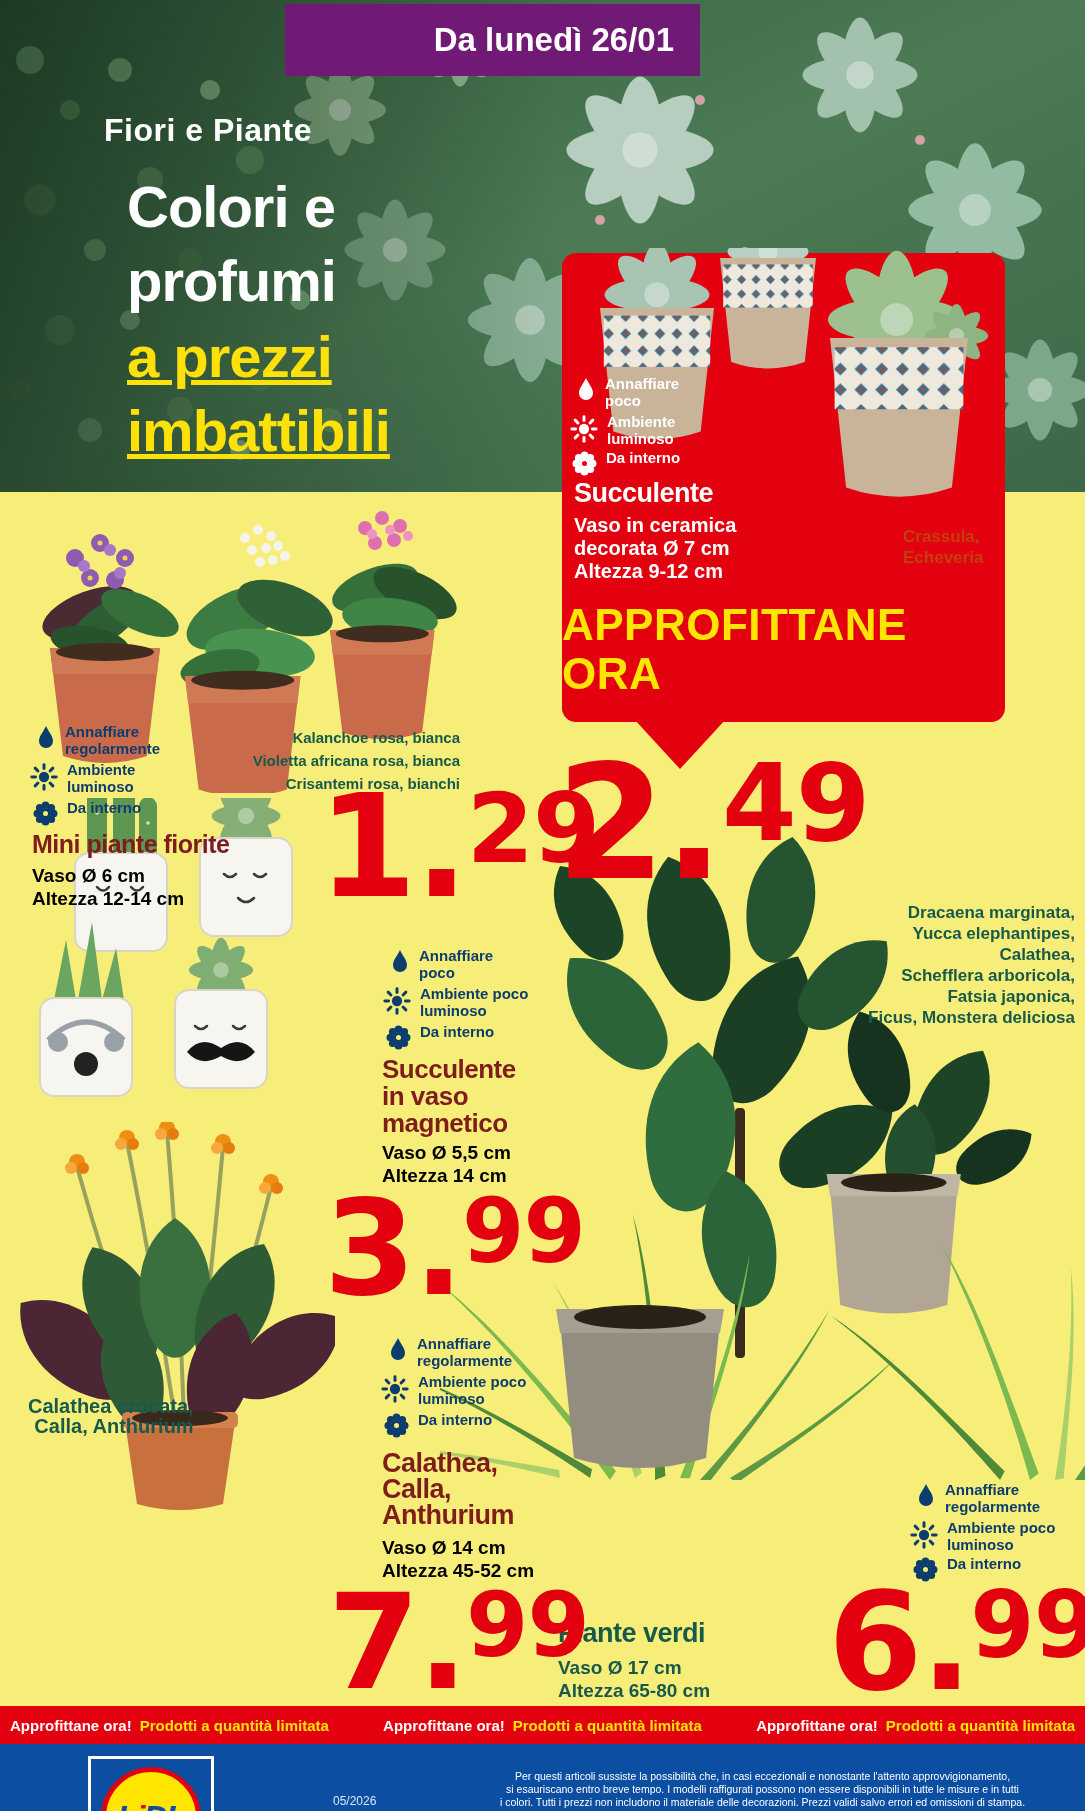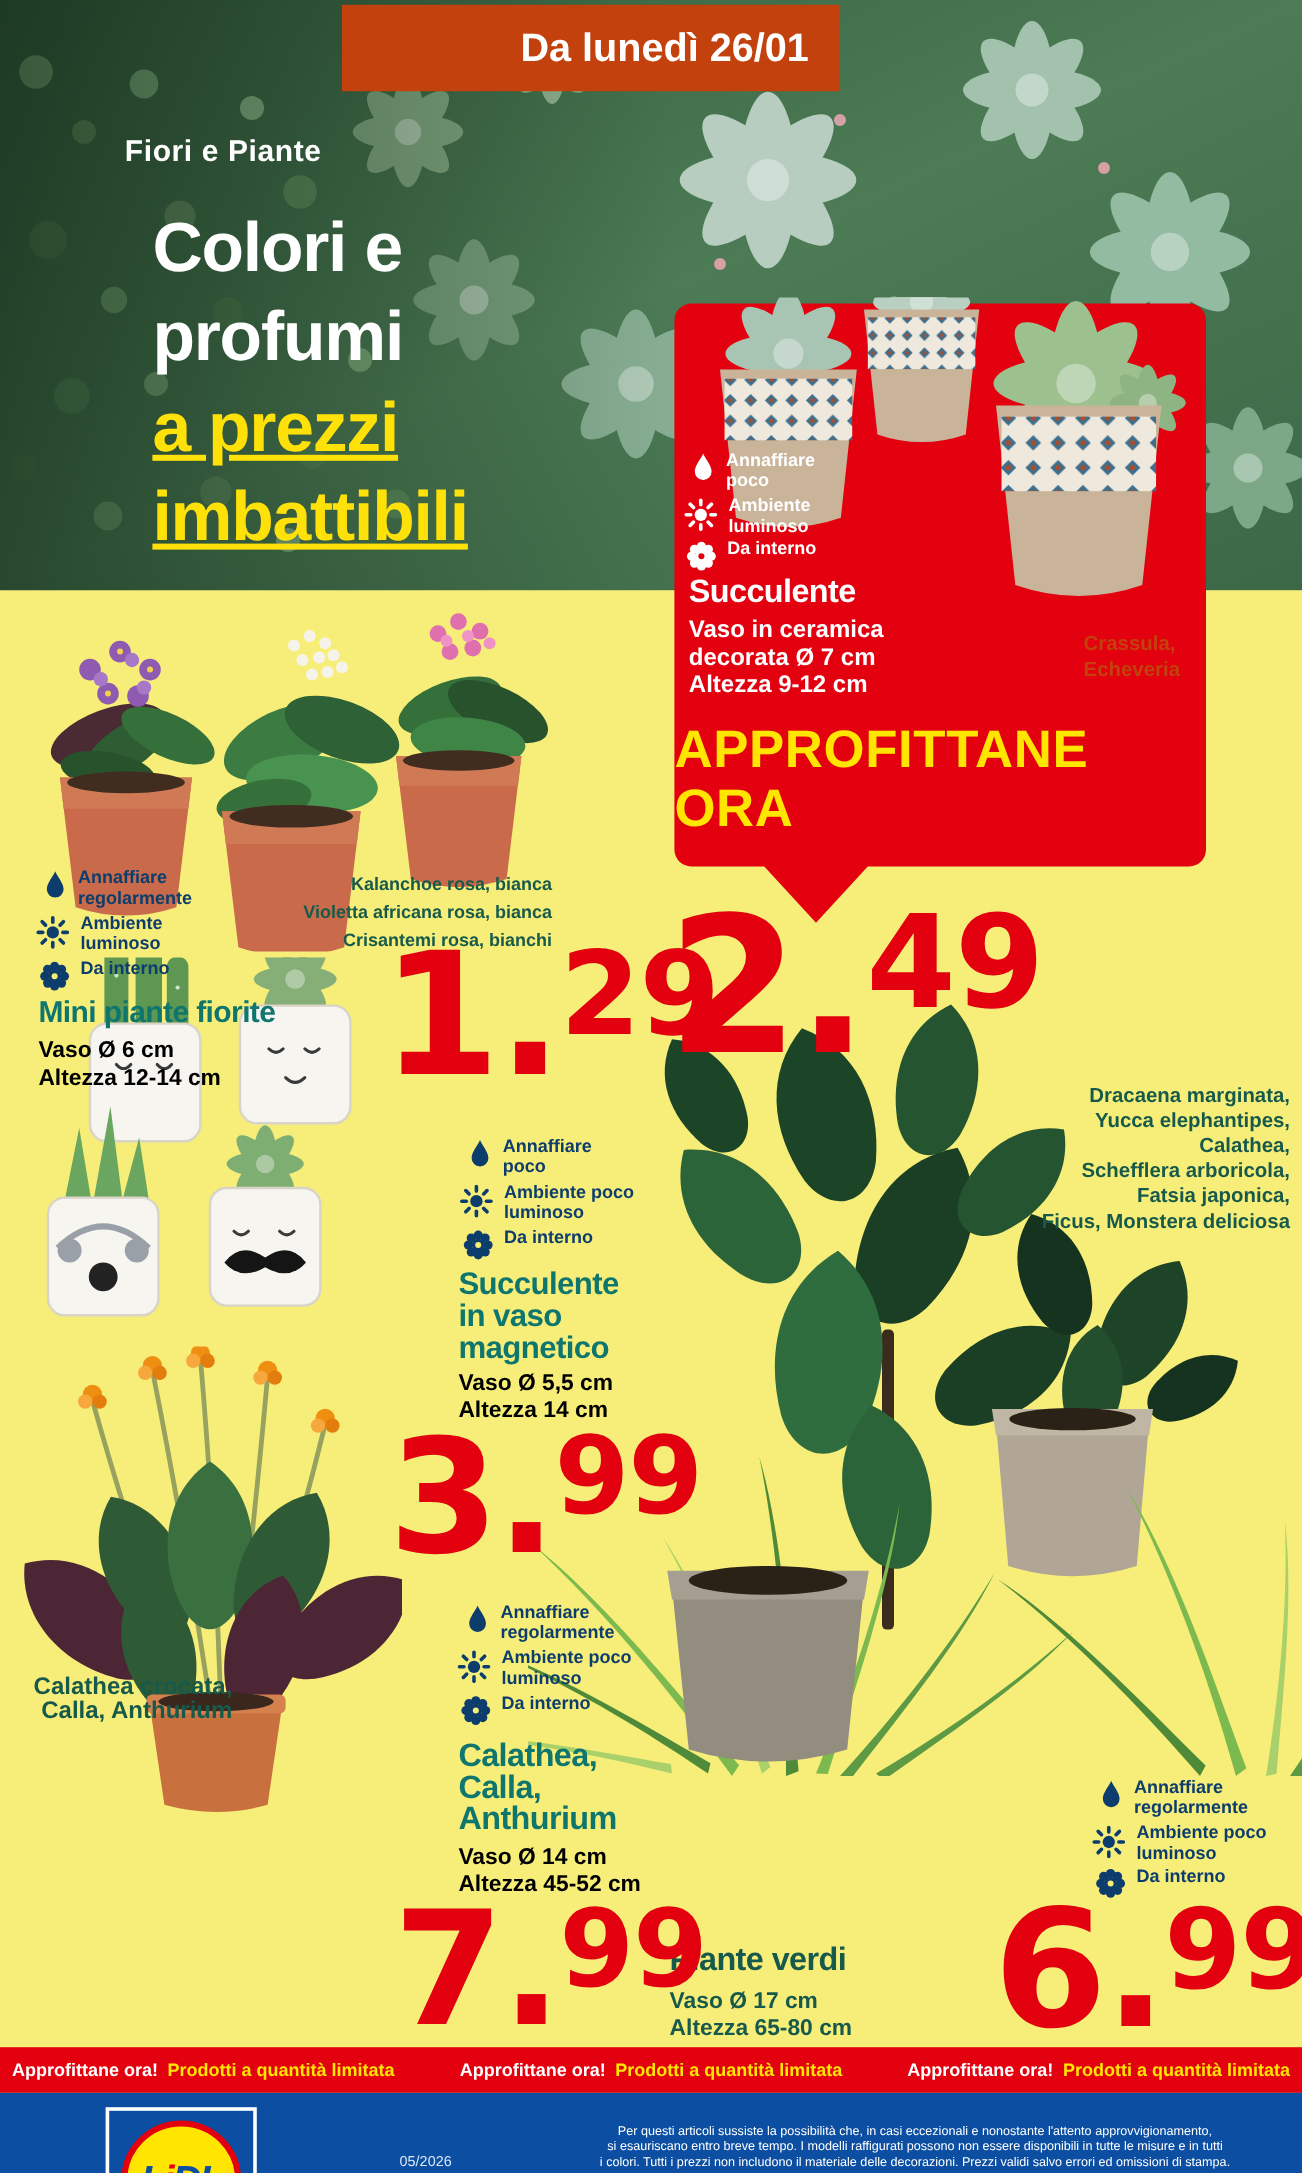--- a/index.html
+++ b/index.html
@@ -2,42 +2,42 @@
 <html><head>
 <meta charset="utf-8">
 <style>
   html,body{margin:0;padding:0;background:#555;}
   .page{position:relative;width:1085px;height:1811px;margin:0 auto;background:#f7ee79;
         overflow:hidden;font-family:"Liberation Sans",sans-serif;font-weight:bold;}
   .abs{position:absolute;}
   .photo{position:absolute;z-index:2;}
   .txt{position:absolute;z-index:3;}
   
-  .banner{position:absolute;z-index:3;left:285px;top:4px;width:415px;height:72px;background:#c2410c;
+  .banner{position:absolute;z-index:3;left:285px;top:4px;width:415px;height:72px;background:#701a75;
           color:#fff;font-size:33px;line-height:72px;text-align:right;padding-right:26px;box-sizing:border-box;}
-  .category{left:104px;top:112px;color:#fff;font-size:25px;letter-spacing:.5px;}
+  .category{left:104px;top:112px;color:#fff;font-size:32px;letter-spacing:.5px;}
   .headline{left:90px;white-space:pre-line;font-size:58px;line-height:74px;letter-spacing:-1px;margin-left:37px;}
   .hw{top:170px;color:#fff;}
   .hy{top:320px;color:#ffe10a;text-decoration:underline;}
   
   .redbox{position:absolute;z-index:1;left:562px;top:253px;width:443px;height:469px;background:#e3000f;border-radius:14px;}
   .tail{position:absolute;z-index:1;left:634px;top:719px;width:0;height:0;
         border-left:46px solid transparent;border-right:46px solid transparent;border-top:50px solid #e3000f;}
   .cta{left:562px;top:600px;width:443px;color:#ffe500;font-size:44px;line-height:49px;white-space:pre-line;letter-spacing:.5px;}
   .crassula{left:903px;top:526px;color:#c2410c;font-size:17px;line-height:21px;white-space:pre-line;}
   
   .care{position:absolute;z-index:3;display:flex;gap:9px;align-items:flex-start;}
   .care .lbl{font-size:15px;line-height:16.5px;white-space:pre-line;}
   .care svg{flex:none;margin-top:1px;}
   .on-yellow{color:#0d3d6d;}
   .on-red{color:#fff;}
   .hole{fill:#f7ee79;}
   .on-red .hole{fill:#e3000f;}
   
-  .ptitle{position:absolute;z-index:3;color:#0f766e;font-size:26px;line-height:27px;white-space:pre-line;letter-spacing:-.5px;}
+  .ptitle{position:absolute;z-index:3;color:#7f1d1d;font-size:26px;line-height:27px;white-space:pre-line;letter-spacing:-.5px;}
   .specs{position:absolute;z-index:3;color:#000000;font-size:19px;line-height:23px;white-space:pre-line;}
   .white{color:#fff;}
   .teal{color:#175a4b;}
   .varieties{position:absolute;z-index:3;color:#175a4b;font-size:17px;line-height:22px;white-space:pre-line;text-align:right;}
   
   .price{position:absolute;z-index:3;display:flex;align-items:flex-start;color:#e3000f;
          font-family:"DejaVu Sans",sans-serif;font-weight:bold;line-height:.8;letter-spacing:-2px;}
   .price .w{font-size:var(--s);}
   .price .c{font-size:calc(var(--s)*.68);letter-spacing:-1px;}
   

